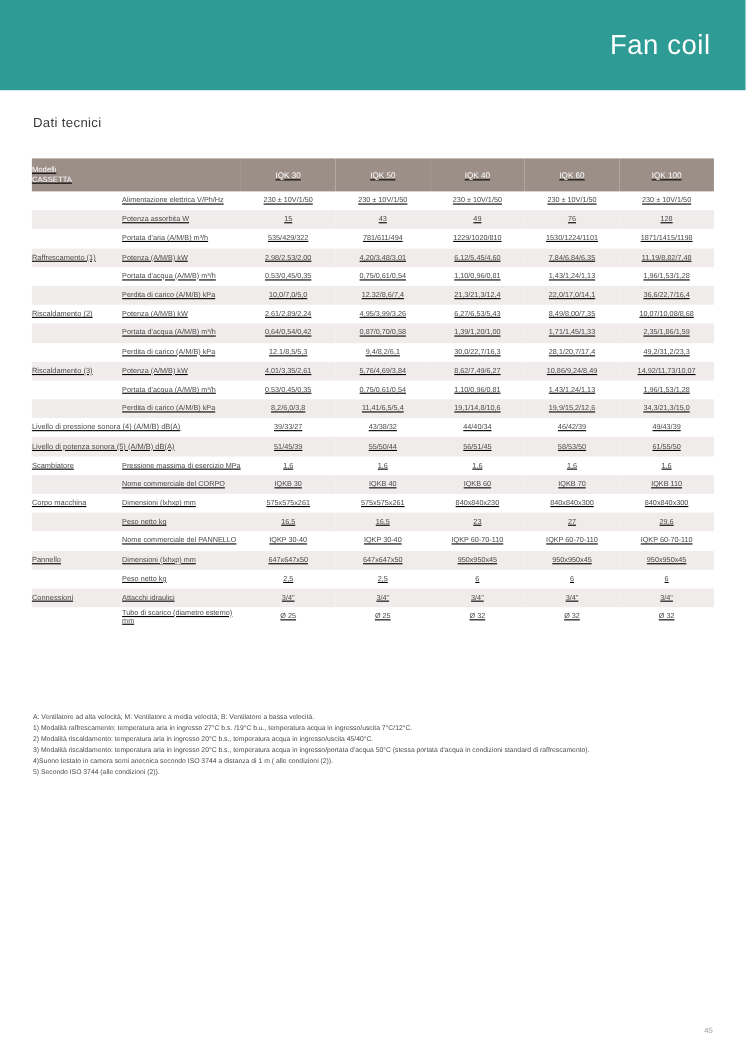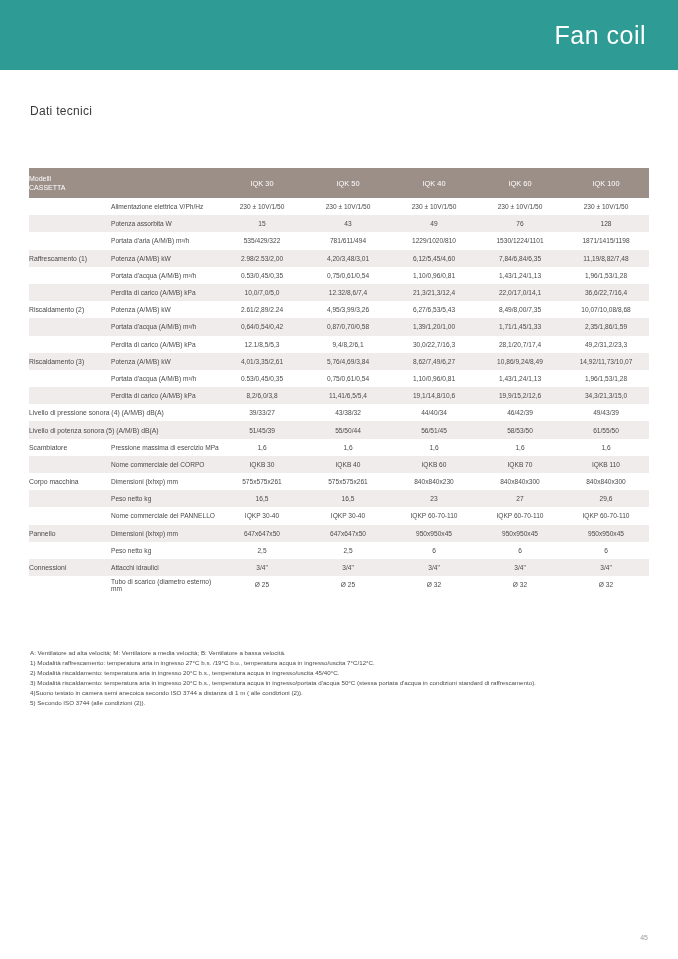--- a/index.html
+++ b/index.html
@@ -11,21 +11,21 @@
   }
   .page {
     position: relative;
     width: 678px; height: 959px;
     background: #ffffff;
     overflow: hidden;
   }
   .header-band {
     position: absolute;
     top: 0; left: 0;
-    width: 678px; height: 70px;
+    width: 678px; height: 82px;
     background: #2e9b95;
     display: flex;
     align-items: center;
     justify-content: flex-end;
   }
   .header-title {
     color: #ffffff;
     font-size: 25px;
     font-weight: 400;
     letter-spacing: 0.5px;
@@ -34,22 +34,23 @@
   .section-title {
     position: absolute;
     top: 104px; left: 30px;
     font-size: 12px;
     color: #3a3a3a;
     font-weight: 400;
     letter-spacing: 0.3px;
   }
   .table-wrap {
     position: absolute;
-    top: 168px; left: 29px;
+    top: 144px; left: 29px;
     width: 620px;
+    text-decoration: underline;
   }
   table.specs {
     border-collapse: collapse;
     width: 620px;
     font-size: 6.6px;
     color: #4a4a4a;
   }
   table.specs td, table.specs th {
     padding: 0;
     vertical-align: middle;

